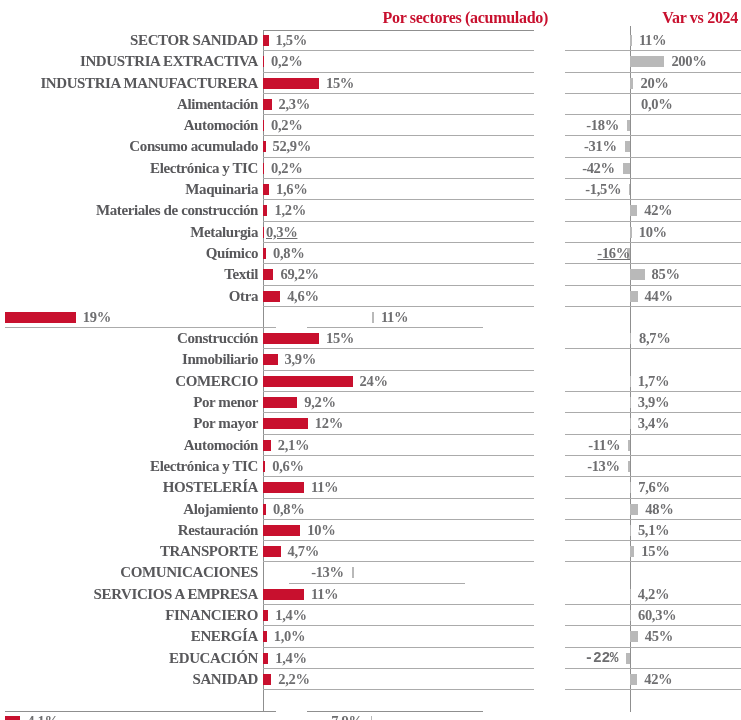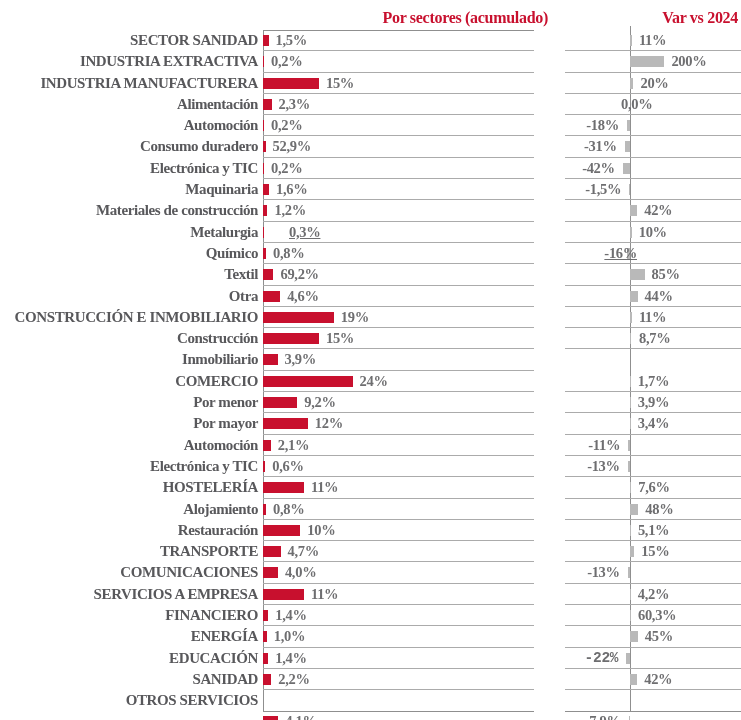--- a/index.html
+++ b/index.html
@@ -101,39 +101,39 @@
 
   <div class="row">
     <div class="rowlabel">Alimentación</div>
     <div class="lcell">
       <div class="bar lbar" style="width: 8.579px;"></div>
       <div class="val lval" style="left: 15.579px;">2,3%</div>
     </div>
     <div class="gap"></div>
     <div class="rcell">
 
-      <div class="val rval" style="left: 56px;">0,0%</div>
+      <div class="val rval" style="left: 76px;">0,0%</div>
     </div>
   </div>
 
   <div class="row">
     <div class="rowlabel">Automoción</div>
     <div class="lcell">
       <div class="bar lbar" style="width: 0.746px;"></div>
       <div class="val lval" style="left: 8px;">0,2%</div>
     </div>
     <div class="gap"></div>
     <div class="rcell">
       <div class="bar rbar" style="left: 61.904px; width: 3.096px;"></div>
       <div class="val rval" style="right: 122.096px;">-18%</div>
     </div>
   </div>
 
   <div class="row">
-    <div class="rowlabel">Consumo duradero</div>
+    <div class="rowlabel">Consumo acumulado</div>
     <div class="lcell">
       <div class="bar lbar" style="width: 2.611px;"></div>
       <div class="val lval" style="left: 9.611px;">52,9%</div>
     </div>
     <div class="gap"></div>
     <div class="rcell">
       <div class="bar rbar" style="left: 59.668px; width: 5.332px;"></div>
       <div class="val rval" style="right: 124.332px;">-31%</div>
     </div>
   </div>
@@ -174,39 +174,39 @@
     <div class="rcell">
       <div class="bar rbar" style="left: 65px; width: 7.224px;"></div>
       <div class="val rval" style="left: 79.224px;">42%</div>
     </div>
   </div>
 
   <div class="row">
     <div class="rowlabel">Metalurgia</div>
     <div class="lcell">
       <div class="bar lbar" style="width: 1.119px;"></div>
-      <div class="val lval" style="left: 26px; text-decoration: underline;">0,3%</div>
+      <div class="val lval" style="left: 3px; text-decoration: underline;">0,3%</div>
     </div>
     <div class="gap"></div>
     <div class="rcell">
       <div class="bar rbar" style="left: 65px; width: 1.72px;"></div>
       <div class="val rval" style="left: 73.72px;">10%</div>
     </div>
   </div>
 
   <div class="row">
     <div class="rowlabel">Químico</div>
     <div class="lcell">
       <div class="bar lbar" style="width: 2.984px;"></div>
       <div class="val lval" style="left: 9.984px;">0,8%</div>
     </div>
     <div class="gap"></div>
     <div class="rcell">
       <div class="bar rbar" style="left: 62.248px; width: 2.752px;"></div>
-      <div class="val rval" style="right: 104px; text-decoration: underline;">-16%</div>
+      <div class="val rval" style="right: 111px; text-decoration: underline;">-16%</div>
     </div>
   </div>
 
   <div class="row">
     <div class="rowlabel">Textil</div>
     <div class="lcell">
       <div class="bar lbar" style="width: 10.444px;"></div>
       <div class="val lval" style="left: 17.444px;">69,2%</div>
     </div>
     <div class="gap"></div>
@@ -223,21 +223,20 @@
       <div class="val lval" style="left: 24.158px;">4,6%</div>
     </div>
     <div class="gap"></div>
     <div class="rcell">
       <div class="bar rbar" style="left: 65px; width: 7.568px;"></div>
       <div class="val rval" style="left: 79.568px;">44%</div>
     </div>
   </div>
 
   <div class="row">
-    <div class="rowlabel">CONSTRUCCIÓN E INMOBILIARIO</div>
     <div class="lcell">
       <div class="bar lbar" style="width: 70.87px;"></div>
       <div class="val lval" style="left: 77.87px;">19%</div>
     </div>
     <div class="gap"></div>
     <div class="rcell">
       <div class="bar rbar" style="left: 65px; width: 1.892px;"></div>
       <div class="val rval" style="left: 73.892px;">11%</div>
     </div>
   </div>
@@ -376,24 +375,20 @@
     </div>
     <div class="gap"></div>
     <div class="rcell">
       <div class="bar rbar" style="left: 65px; width: 4.3px;"></div>
       <div class="val rval" style="left: 76.3px;">15%</div>
     </div>
   </div>
 
   <div class="row">
     <div class="rowlabel">COMUNICACIONES</div>
-    <div class="lcell">
-      <div class="bar lbar" style="width: 14.92px;"></div>
-      <div class="val lval" style="left: 21.92px;">4,0%</div>
-    </div>
     <div class="gap"></div>
     <div class="rcell">
       <div class="bar rbar" style="left: 62.764px; width: 2.236px;"></div>
       <div class="val rval" style="right: 121.236px;">-13%</div>
     </div>
   </div>
 
   <div class="row">
     <div class="rowlabel">SERVICIOS A EMPRESA</div>
     <div class="lcell">
@@ -453,21 +448,20 @@
       <div class="val lval" style="left: 15.206px;">2,2%</div>
     </div>
     <div class="gap"></div>
     <div class="rcell">
       <div class="bar rbar" style="left: 65px; width: 7.224px;"></div>
       <div class="val rval" style="left: 79.224px;">42%</div>
     </div>
   </div>
 
   <div class="row">
-    <div class="rowlabel">OTROS SERVICIOS</div>
     <div class="lcell">
       <div class="bar lbar" style="width: 15.293px;"></div>
       <div class="val lval" style="left: 22.293px;">4,1%</div>
     </div>
     <div class="gap"></div>
     <div class="rcell">
       <div class="bar rbar" style="left: 63.6412px; width: 1.3588px;"></div>
       <div class="val rval" style="right: 120.359px;">-7,9%</div>
     </div>
   </div>

